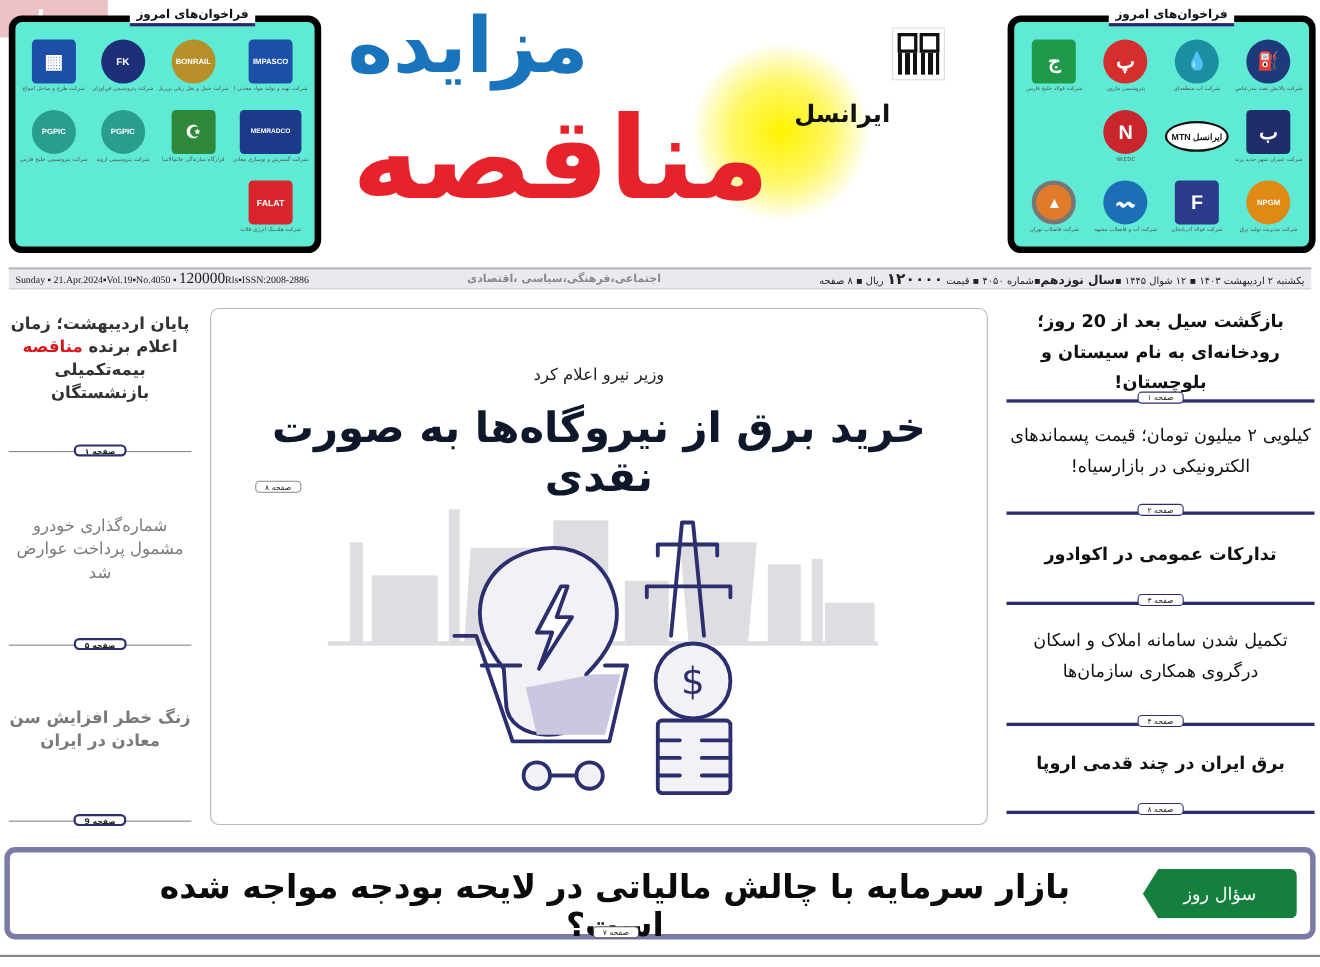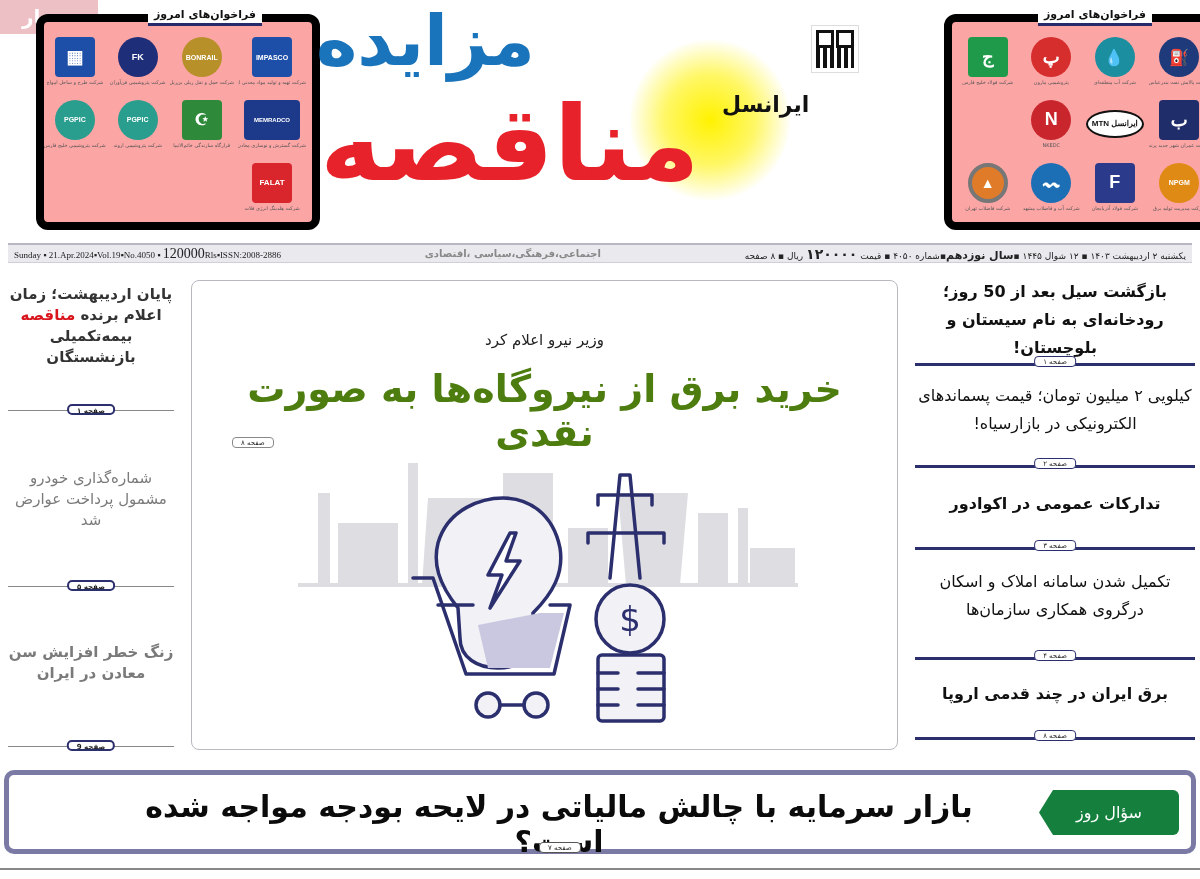--- a/index.html
+++ b/index.html
@@ -2,21 +2,21 @@
 <html><head>
 <meta charset="utf-8">
 <style>
   * { box-sizing: border-box; margin: 0; padding: 0; }
   html, body { width: 1200px; height: 879px; background: #ffffff; overflow: hidden; }
   body { font-family: "DejaVu Sans", sans-serif; position: relative; color: #111; }
 
   
   .header { position: absolute; left: 0; top: 0; width: 1200px; height: 240px; }
 
-  .ads-box { position: absolute; top: 14px; height: 216px; border: 8px solid #000000; border-radius: 12px; background: #fca5a5; margin-left: 28px; }
+  .ads-box { position: absolute; top: 14px; height: 216px; border: 6px solid #000000; border-radius: 12px; background: #5eead4; }
   .ads-box.right { left: 916px; width: 280px; }
   .ads-box.left { left: 8px; width: 284px; }
   .ads-title { position: absolute; top: -14px; height: 18px; padding: 0 6px; background: #fff; font-weight: bold; font-size: 11px; direction: rtl; border-bottom: 3px solid #262a6b; line-height: 14px; }
   .ads-box.right .ads-title { left: 86px; }
   .ads-box.left .ads-title { left: 104px; }
 
   .logo-grid { position: absolute; left: 6px; right: 6px; top: 10px; bottom: 6px; display: grid; grid-template-columns: repeat(4, 1fr); grid-template-rows: repeat(3, 1fr); gap: 4px; direction: rtl; }
   .ads-box.left .logo-grid { grid-template-columns: repeat(4, 1fr); grid-template-rows: repeat(2, 1fr) 1fr; text-align: right; }
   .logo { display: flex; flex-direction: column; align-items: center; justify-content: center; gap: 2px; }
   .logo-mark { width: 40px; height: 40px; border-radius: 50%; display: flex; align-items: center; justify-content: center; font-size: 9px; font-weight: bold; color: #fff; font-family: "Liberation Sans", sans-serif; }
@@ -62,21 +62,21 @@
   .l-title.bold { font-weight: bold; }
   .l-title .red { color: #d9151d; font-weight: bold; }
   .l-title.grey { color: #7a7a7a; }
   .l-sep { position: relative; height: 12px; }
   .l-sep .line { position: absolute; left: 0; right: 0; top: 6px; height: 1px; background: #888; }
   .l-sep .page-tag { border-width: 2px; border-color: #2c2f6e; border-radius: 5px; font-weight: bold; }
 
   
   .lead-card { position: absolute; left: 191px; top: 280px; width: 707px; height: 470px; border: 1.5px solid #b8b8c0; border-radius: 8px; background: #fff; overflow: hidden; }
   .kicker { position: absolute; top: 50px; left: 0; right: 0; text-align: center; direction: rtl; font-size: 15px; color: #222; }
-  .headline { position: absolute; top: 86px; left: 0; right: 0; text-align: center; direction: rtl; font-size: 38px; font-weight: bold; color: #4d7c0f; letter-spacing: -1px; }
+  .headline { position: absolute; top: 86px; left: 0; right: 0; text-align: center; direction: rtl; font-size: 38px; font-weight: bold; color: #0f172a; letter-spacing: -1px; }
   .lead-card .page-tag { left: 40px; transform: none; top: 156px; border-color: #888; }
   .illus { position: absolute; left: 96px; top: 172px; width: 520px; height: 290px; }
 
   
   .banner { position: absolute; left: 4px; top: 770px; width: 1192px; height: 84px; border: 5px solid #7b7aa5; border-radius: 10px; background: #fff; }
   .banner-q { position: absolute; left: 110px; top: 14px; width: 880px; text-align: center; direction: rtl; font-size: 30px; font-weight: bold; color: #0b0b0b; letter-spacing: -1px; }
   .badge { position: absolute; left: 1030px; top: 15px; width: 140px; height: 45px; background: #15803d; border-radius: 6px; color: #fff; font-size: 16px; direction: rtl; display: flex; align-items: center; justify-content: center; clip-path: polygon(14px 0, 100% 0, 100% 100%, 14px 100%, 0 50%); }
   .banner .page-tag { top: 67px; left: 530px; transform: none; border-color: #555; }
   .bottom-rule { position: absolute; left: 0; top: 868px; width: 1200px; height: 2px; background: #888; }
 </style>
@@ -193,21 +193,21 @@
     <span>Sunday</span> ▪ <span>21.Apr.2024</span>▪<span>Vol.19</span>▪<span>No.4050</span> ▪ <span class="price">120000</span><span>Rls</span>▪<span>ISSN:2008-2886</span>
   </div>
   <div class="info-mid">اجتماعی،فرهنگی،سیاسی ،اقتصادی</div>
   <div class="info-fa">
     <span>یکشنبه ۲ اردیبهشت ۱۴۰۳</span> ▪ <span>۱۲ شوال ۱۴۴۵</span> ▪<b>سال نوزدهم</b>▪<span>شماره ۴۰۵۰</span> ▪ <span>قیمت</span> <span class="price">۱۲۰۰۰۰</span> <span>ریال</span> ▪ <span>۸ صفحه</span>
   </div>
 </div>
 
 <div class="right-col">
   <div class="r-item" style="height:84px;padding-top:6px">
-    <div class="r-title bold">بازگشت سیل بعد از 50 روز؛ رودخانه‌ای به نام سیستان و بلوچستان!</div>
+    <div class="r-title bold">بازگشت سیل بعد از 20 روز؛ رودخانه‌ای به نام سیستان و بلوچستان!</div>
   </div>
   <div class="r-sep">
       <div class="line"></div>
       <div class="page-tag">صفحه ۱</div>
     </div>
 
   <div class="r-item" style="height:90px;padding-top:14px">
     <div class="r-title">کیلویی ۲ میلیون تومان؛ قیمت پسماندهای الکترونیکی در بازارسیاه!</div>
   </div>
   <div class="r-sep">

